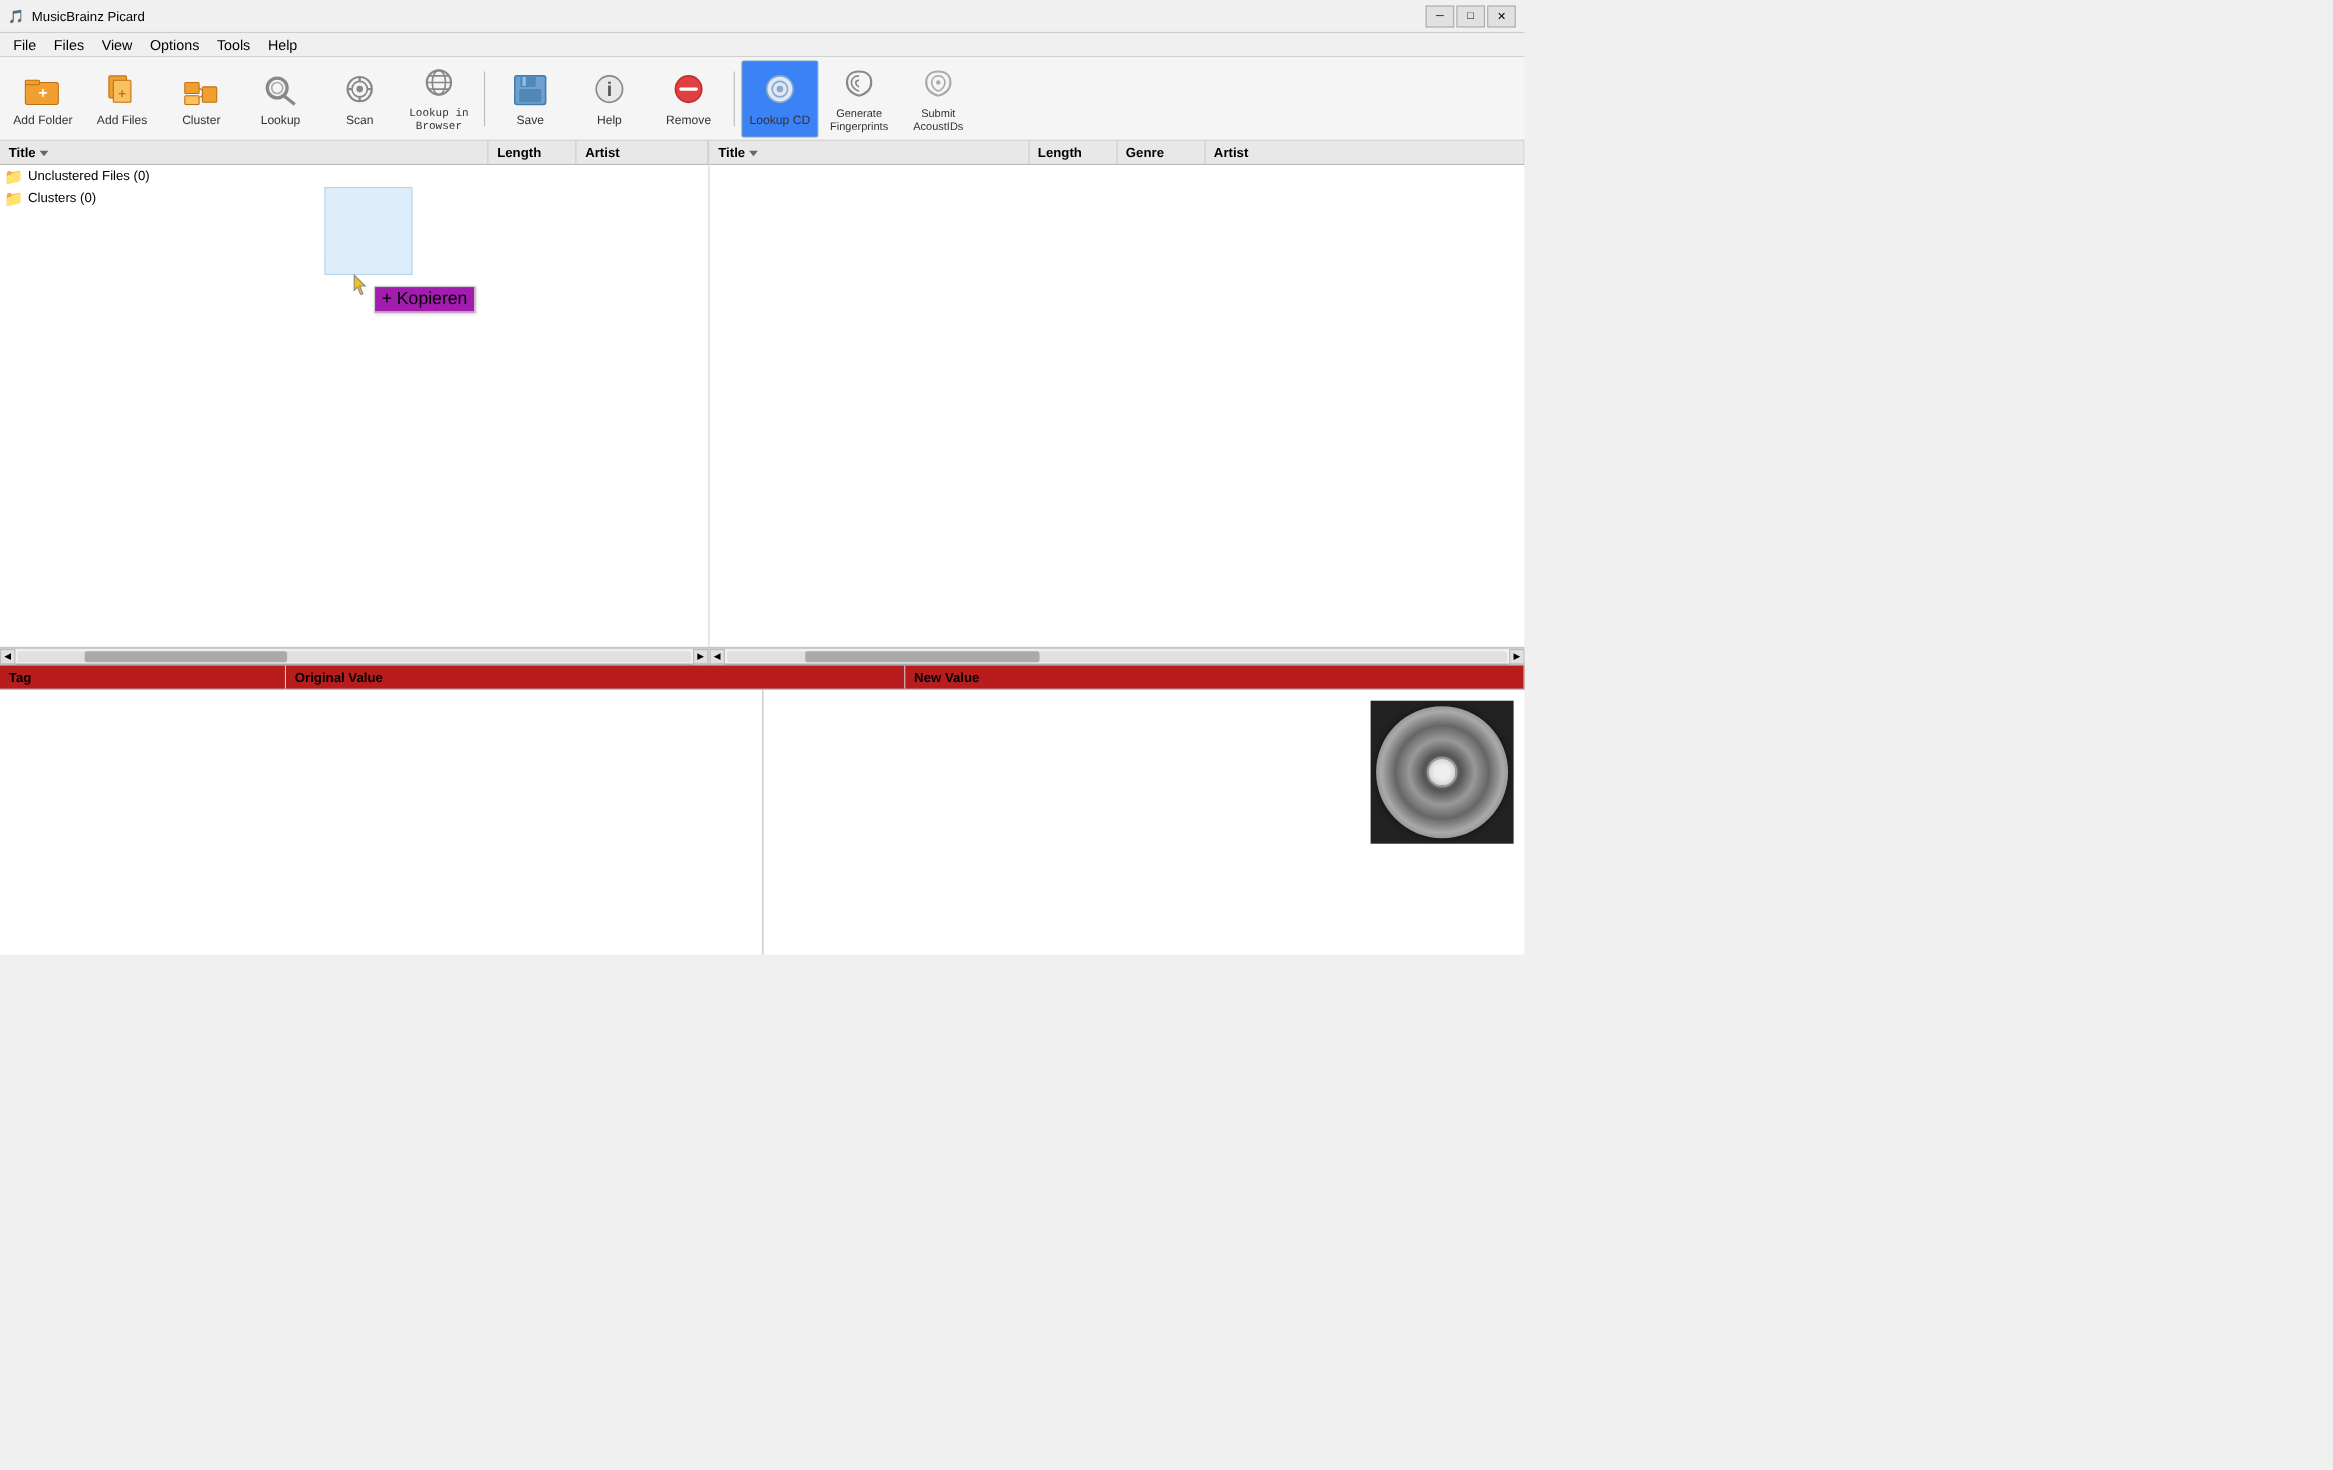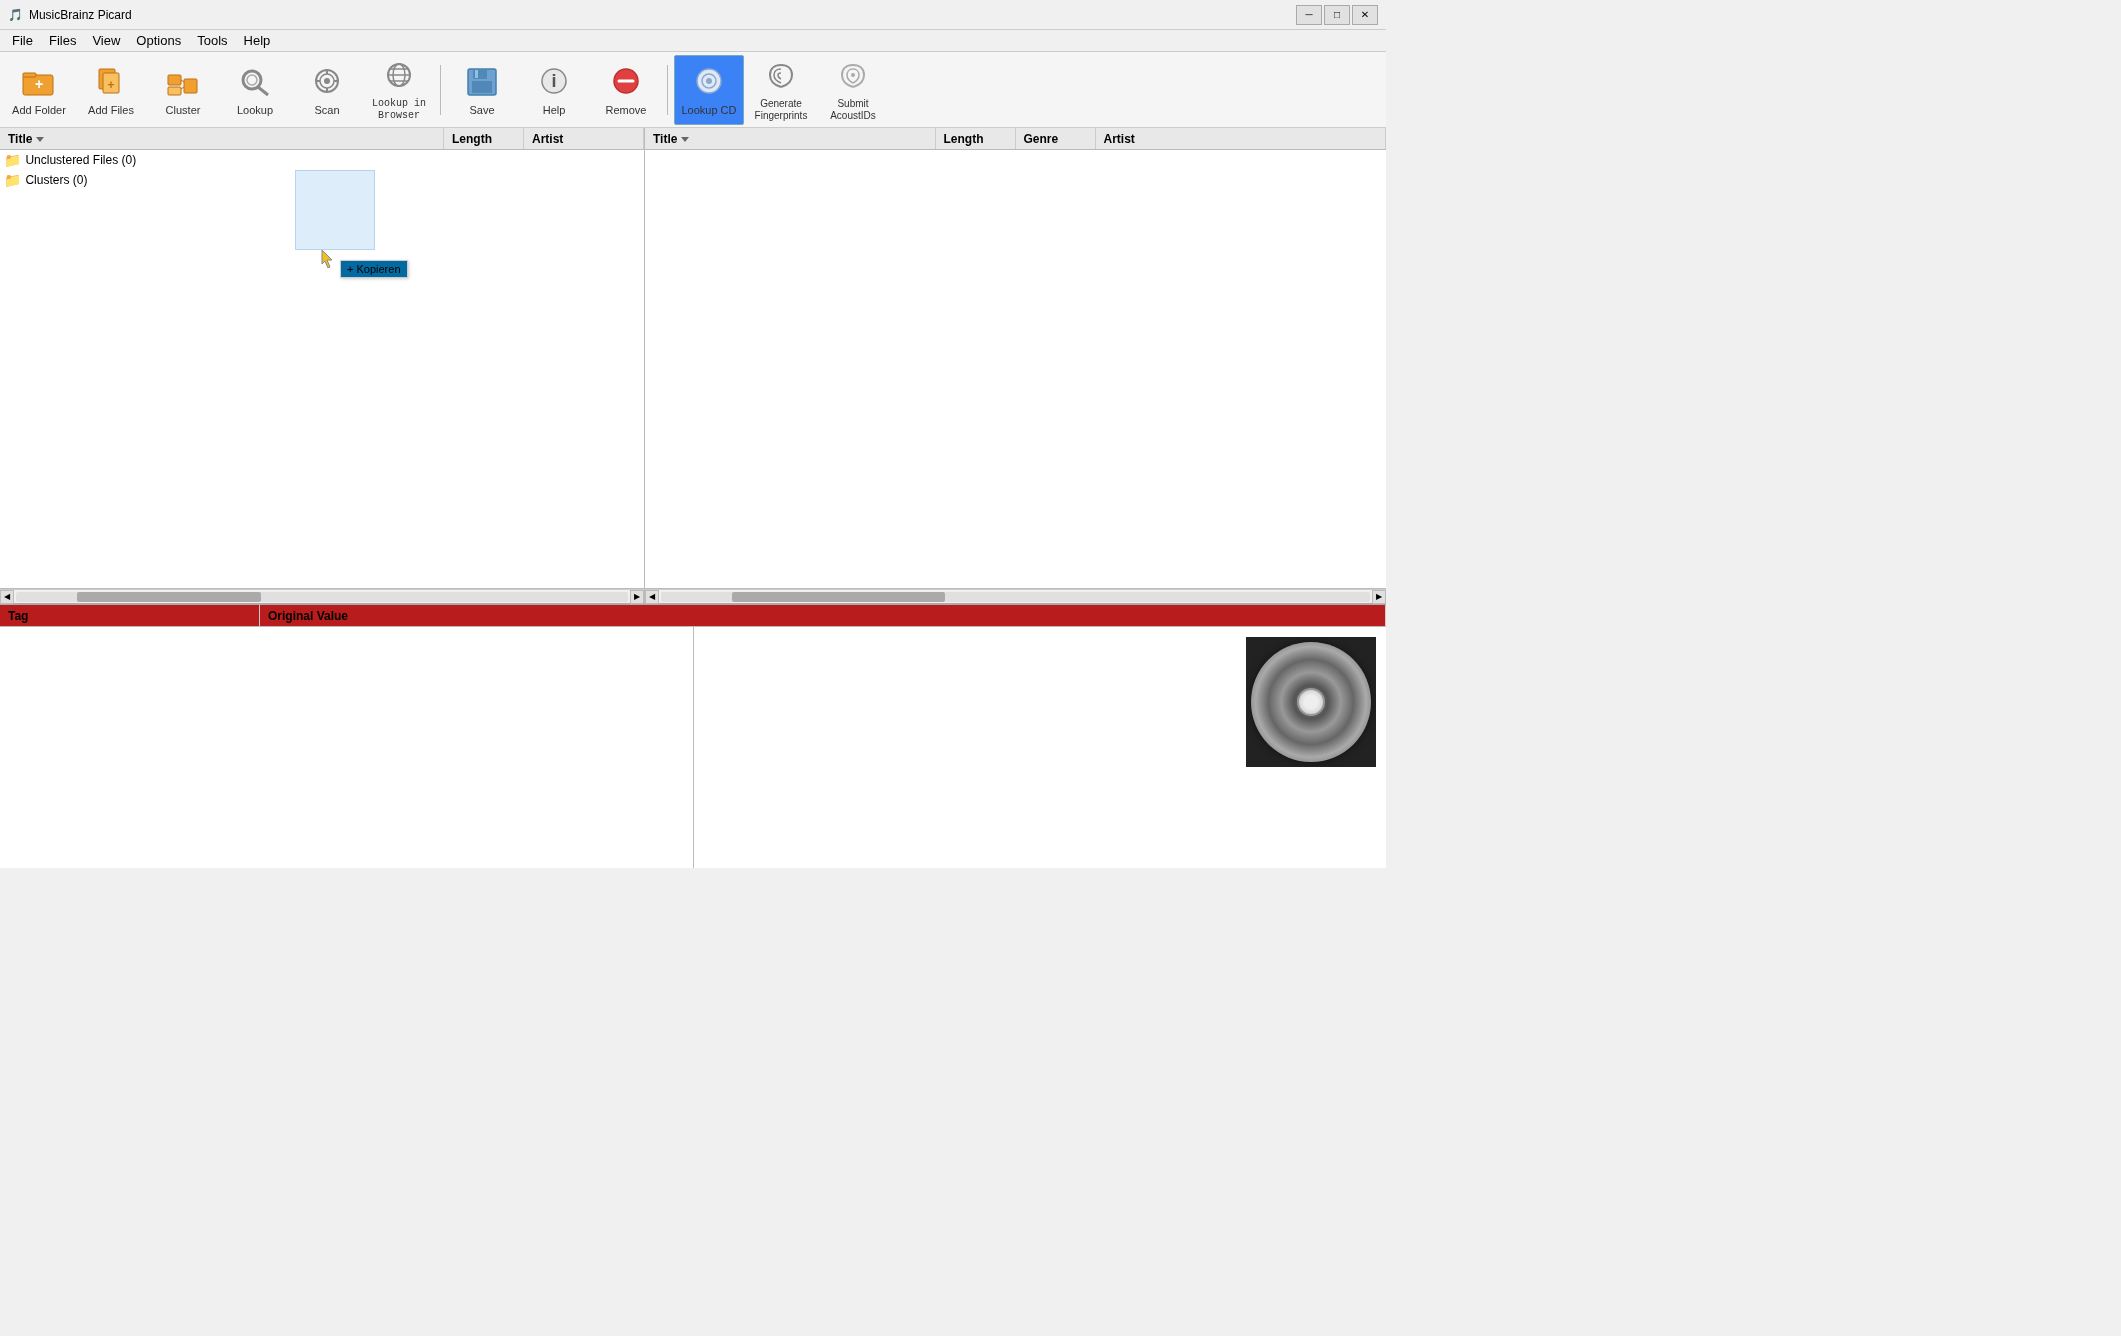--- a/index.html
+++ b/index.html
@@ -187,24 +187,24 @@
       left: 320px;
       top: 98px;
       width: 14px;
       height: 20px;
       cursor: default;
     }
     #kopieren-tooltip {
       position: absolute;
       left: 340px;
       top: 110px;
-      background: #0369a1;
+      background: #a21caf;
       border: 1px solid #ccc;
       padding: 2px 6px;
-      font-size: 11px;
+      font-size: 16px;
       white-space: nowrap;
       box-shadow: 1px 1px 3px rgba(0,0,0,0.2);
     }
     .right-col-headers {
       display: flex;
       align-items: center;
       background: #e8e8e8;
       border-bottom: 1px solid #bbb;
       height: 22px;
     }
@@ -654,20 +654,23 @@
   </div>
 
   <div id="bottom-area">
     <div id="tag-header">
       <div class="tag-col tag-col-tag">
         <span>Tag</span>
       </div>
       <div class="tag-col tag-col-orig">
         <span>Original Value</span>
       </div>
+      <div class="tag-col tag-col-new">
+        <span>New Value</span>
+      </div>
     </div>
     <div id="tag-content">
       <div id="tag-left"></div>
       <div id="tag-right">
 
         <div id="album-art">
           <div class="cd-outer">
             <div class="cd-inner"></div>
           </div>
         </div>

